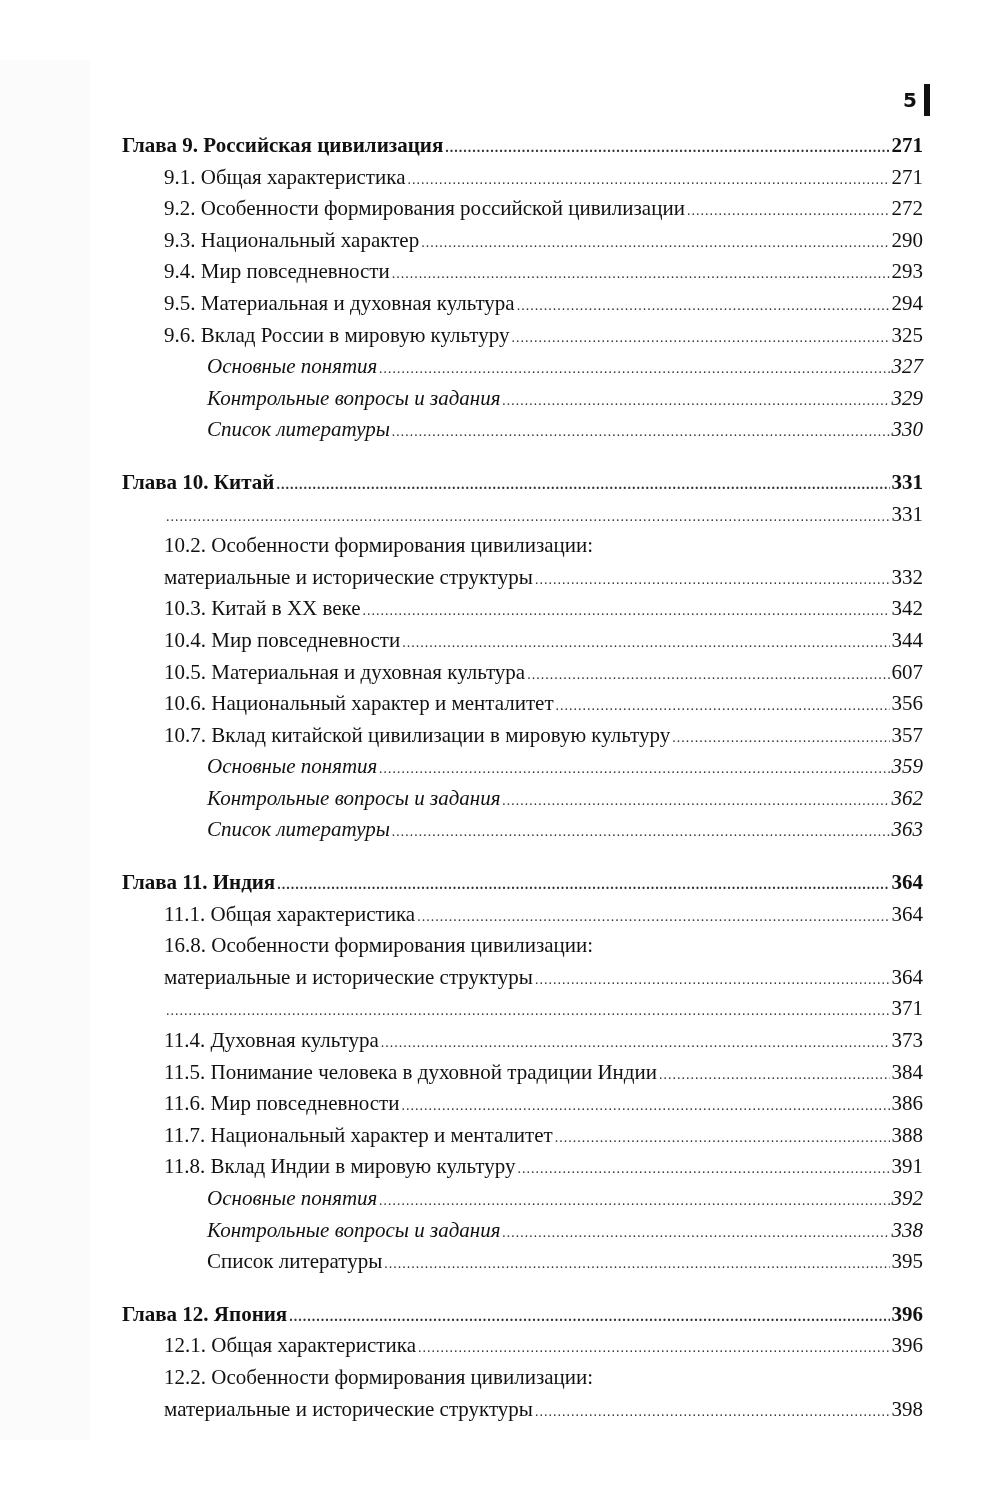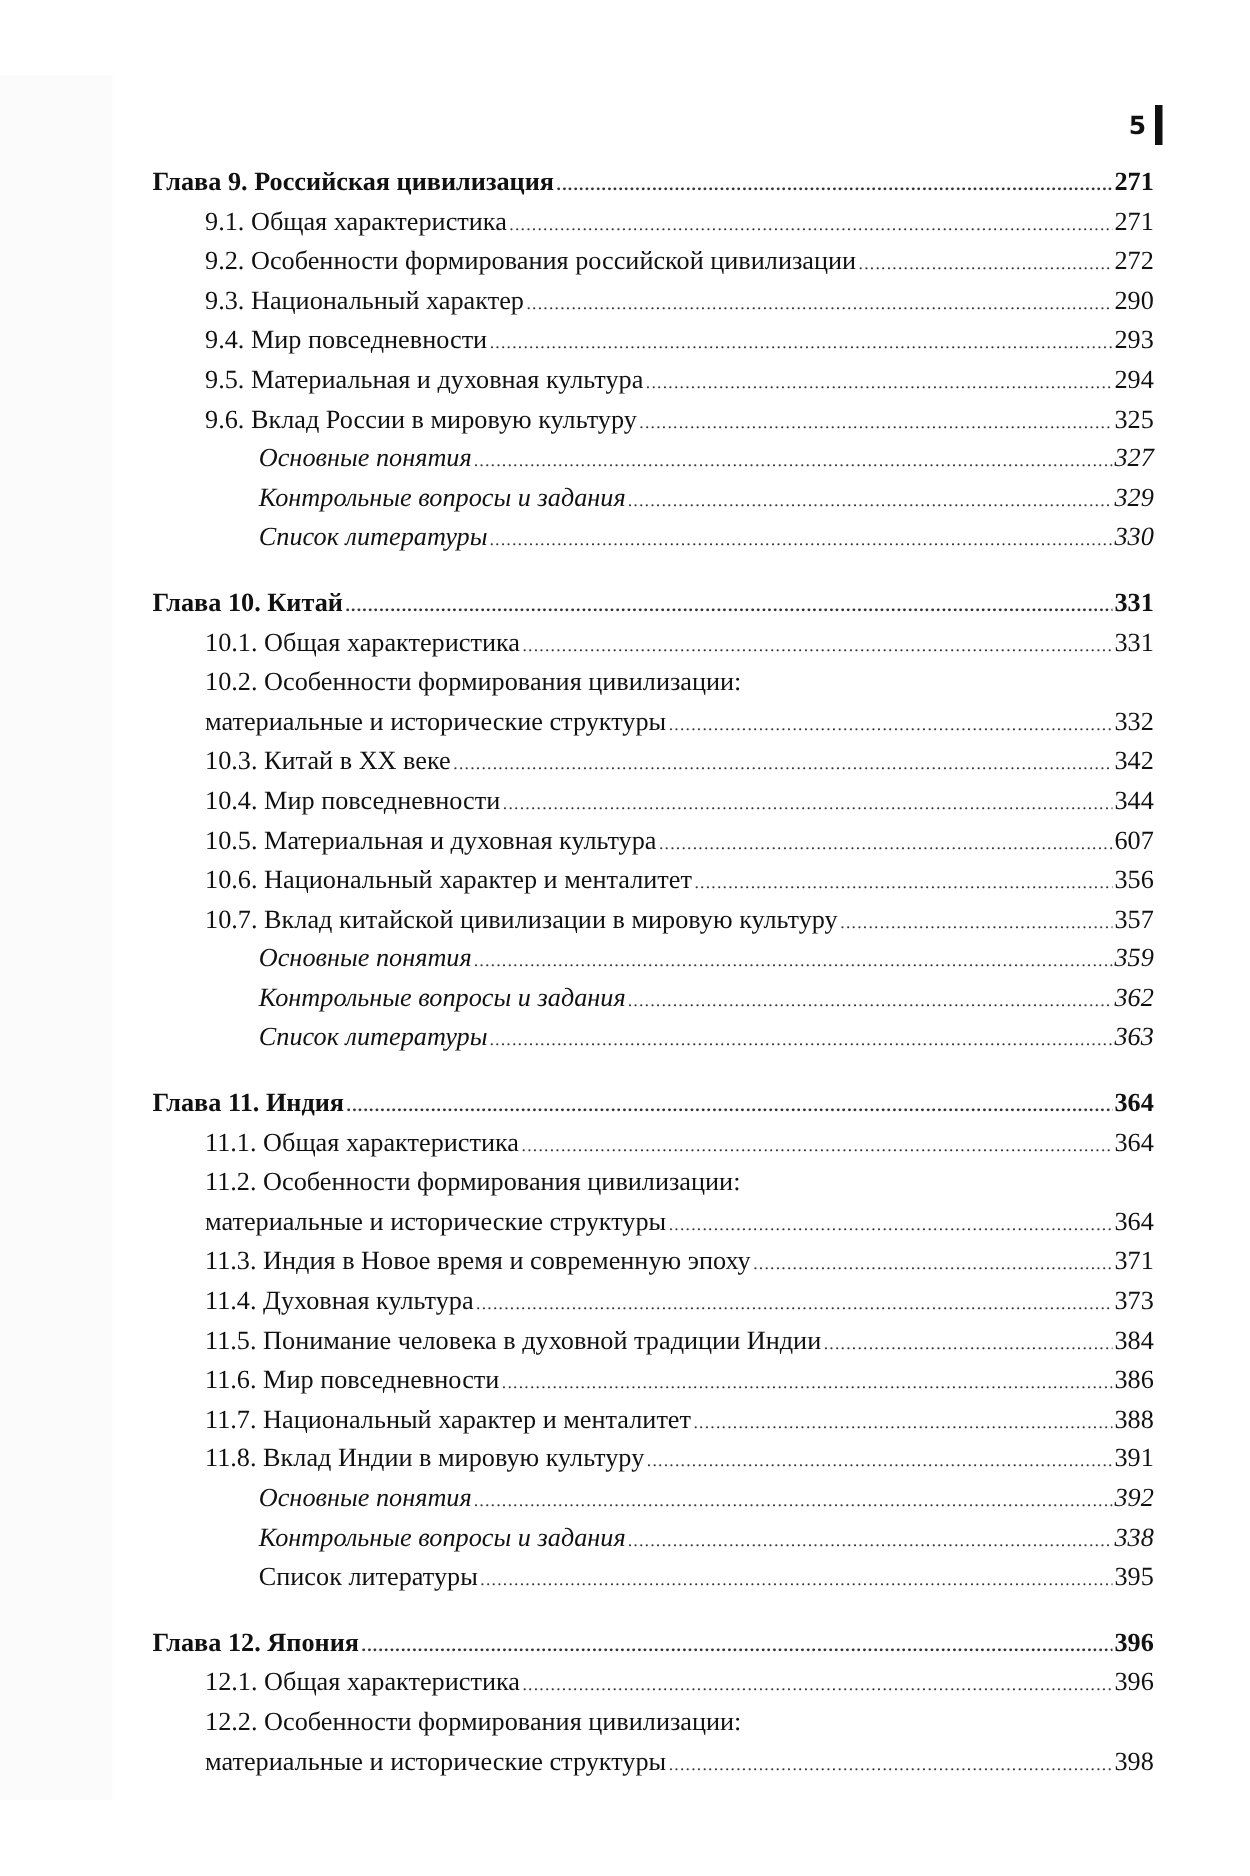--- a/index.html
+++ b/index.html
@@ -87,21 +87,20 @@
       </div>
 
     <div class="gap"></div>
 
     <div class="row chapter">
       <span class="txt">Глава 10. Китай</span>
         <span class="dots"></span>
         <span class="pg">331</span>
     </div>
     <div class="row sec">
-        <span class="txt">10.1. Общая характеристика</span>
         <span class="dots"></span>
         <span class="pg">331</span>
       </div>
     <div class="row sec wrap-first">
         <span class="txt">10.2. Особенности формирования цивилизации:</span>
       </div>
     <div class="row cont">
         <span class="txt">материальные и исторические структуры</span>
         <span class="dots"></span>
         <span class="pg">332</span>
@@ -153,29 +152,28 @@
       <span class="txt">Глава 11. Индия</span>
         <span class="dots"></span>
         <span class="pg">364</span>
     </div>
     <div class="row sec">
         <span class="txt">11.1. Общая характеристика</span>
         <span class="dots"></span>
         <span class="pg">364</span>
       </div>
     <div class="row sec wrap-first">
-        <span class="txt">11.2. Особенности формирования цивилизации:</span>
+        <span class="txt">16.8. Особенности формирования цивилизации:</span>
       </div>
     <div class="row cont">
         <span class="txt">материальные и исторические структуры</span>
         <span class="dots"></span>
         <span class="pg">364</span>
       </div>
     <div class="row sec">
-        <span class="txt">11.3. Индия в Новое время и современную эпоху</span>
         <span class="dots"></span>
         <span class="pg">371</span>
       </div>
     <div class="row sec">
         <span class="txt">11.4. Духовная культура</span>
         <span class="dots"></span>
         <span class="pg">373</span>
       </div>
     <div class="row sec">
         <span class="txt">11.5. Понимание человека в духовной традиции Индии</span>

